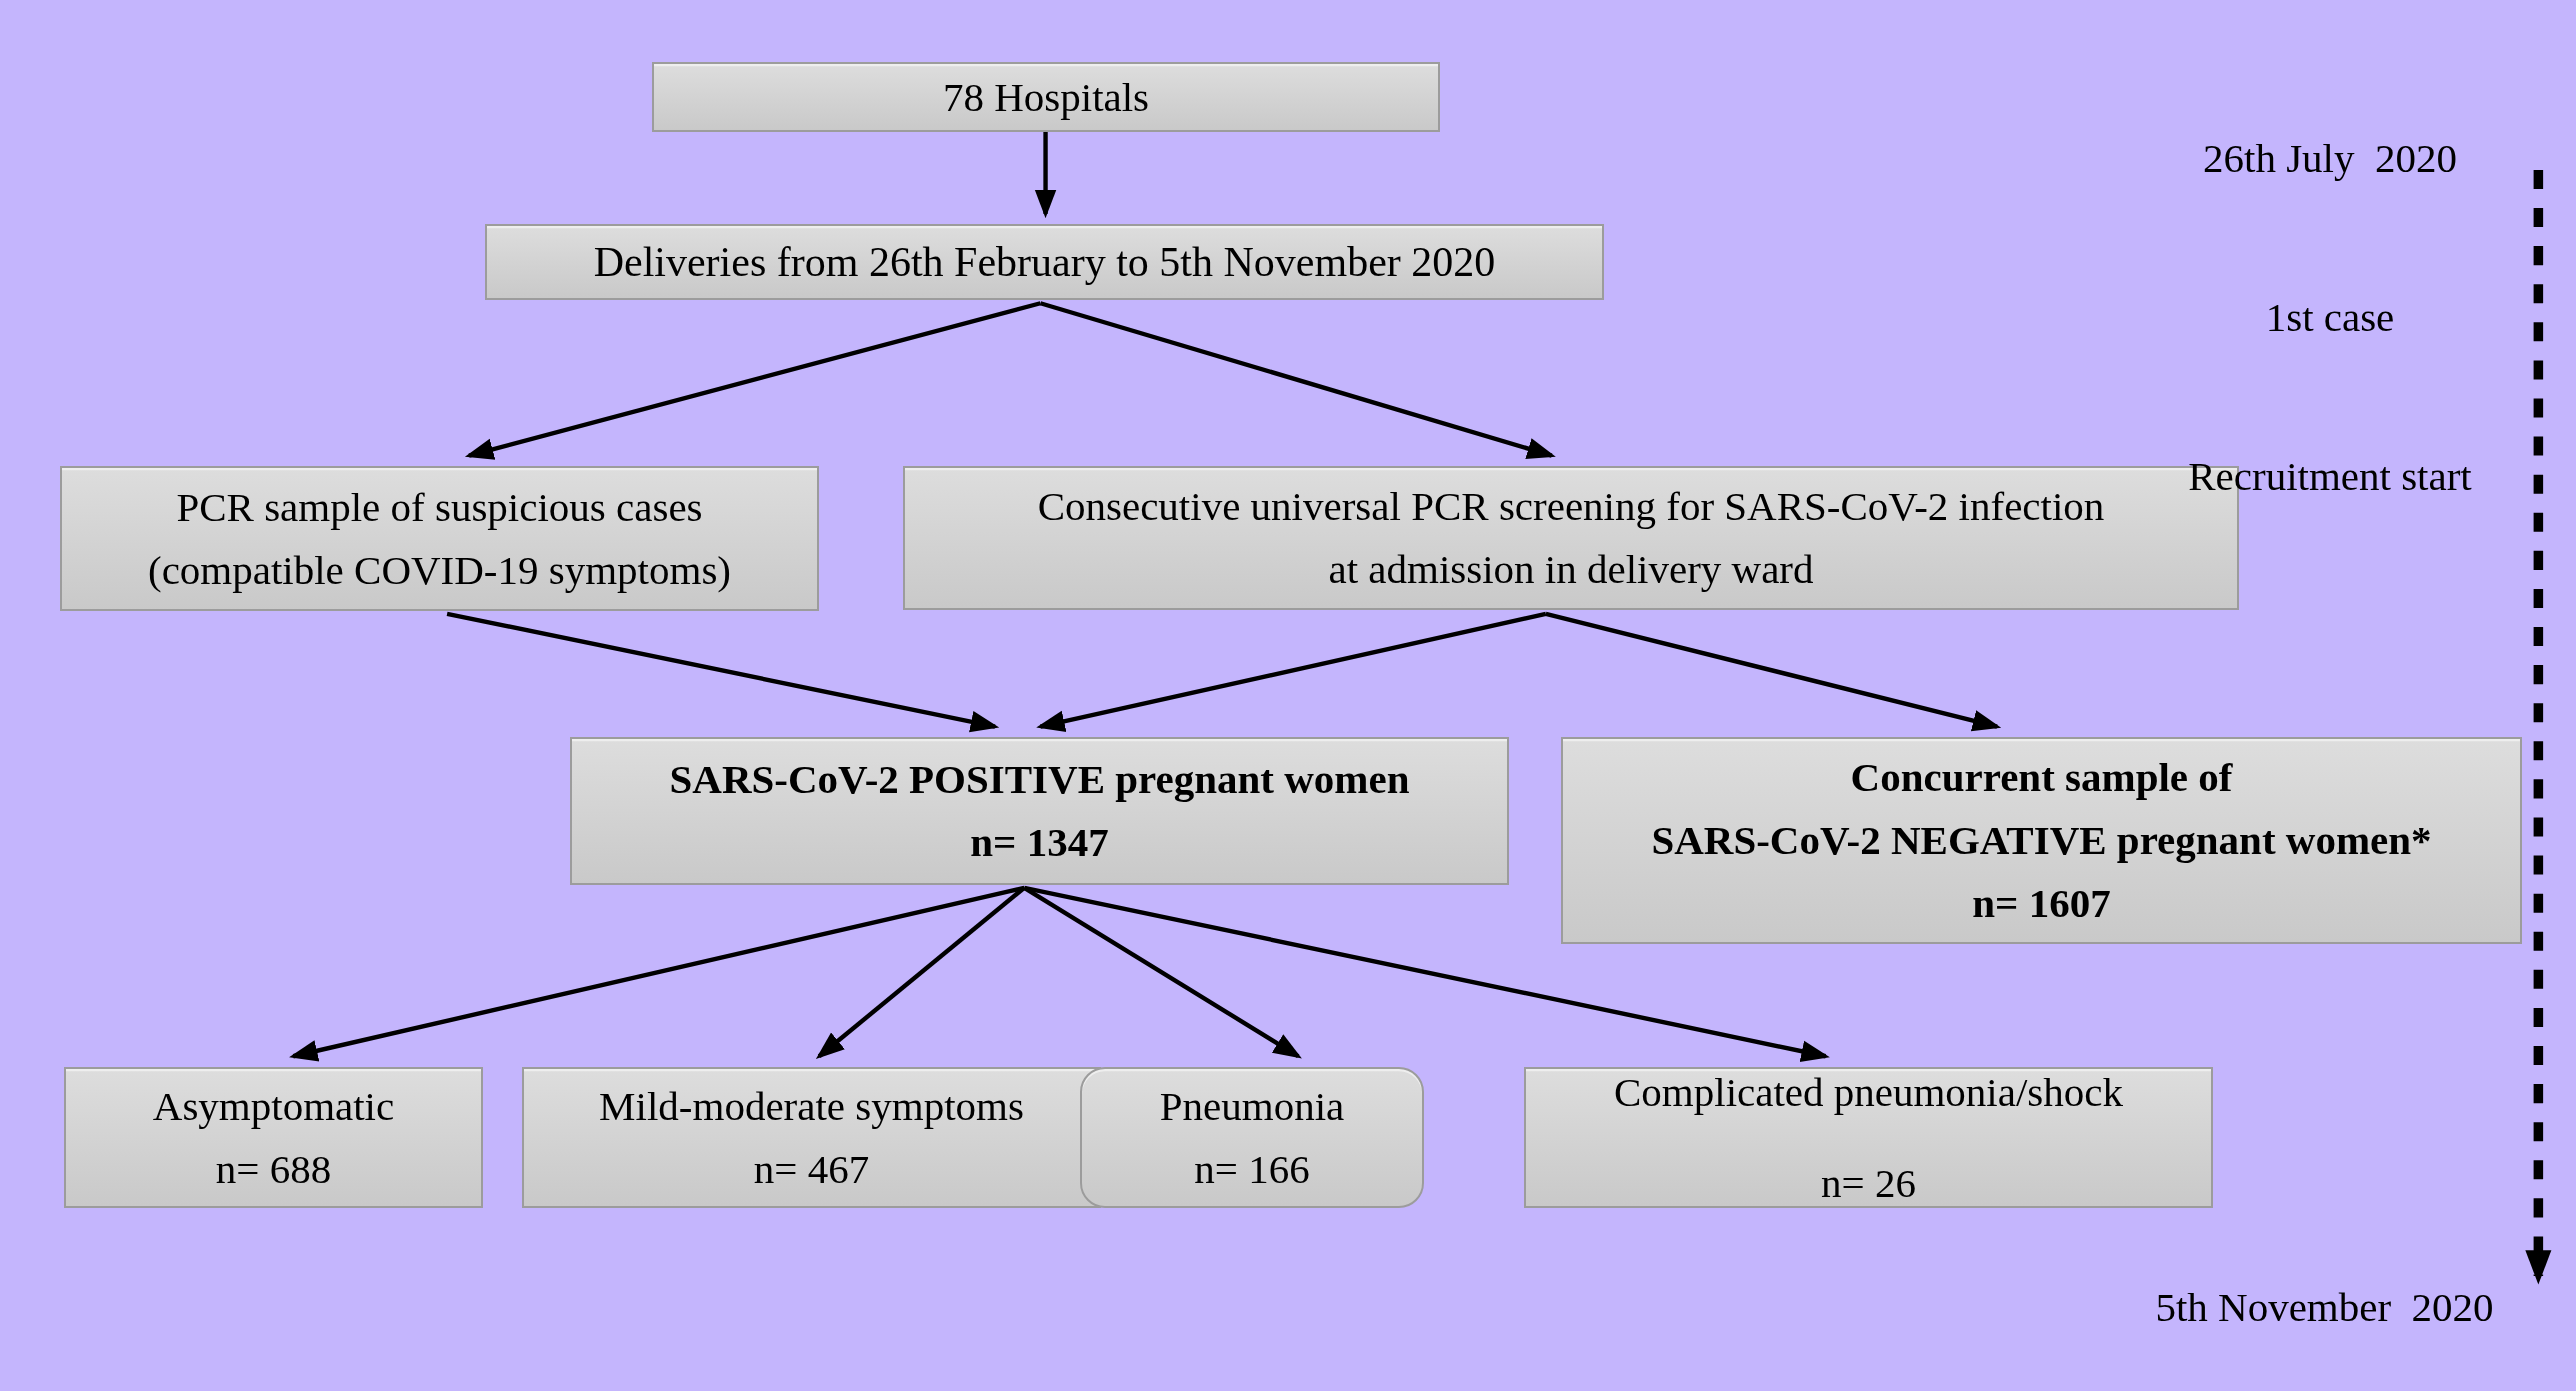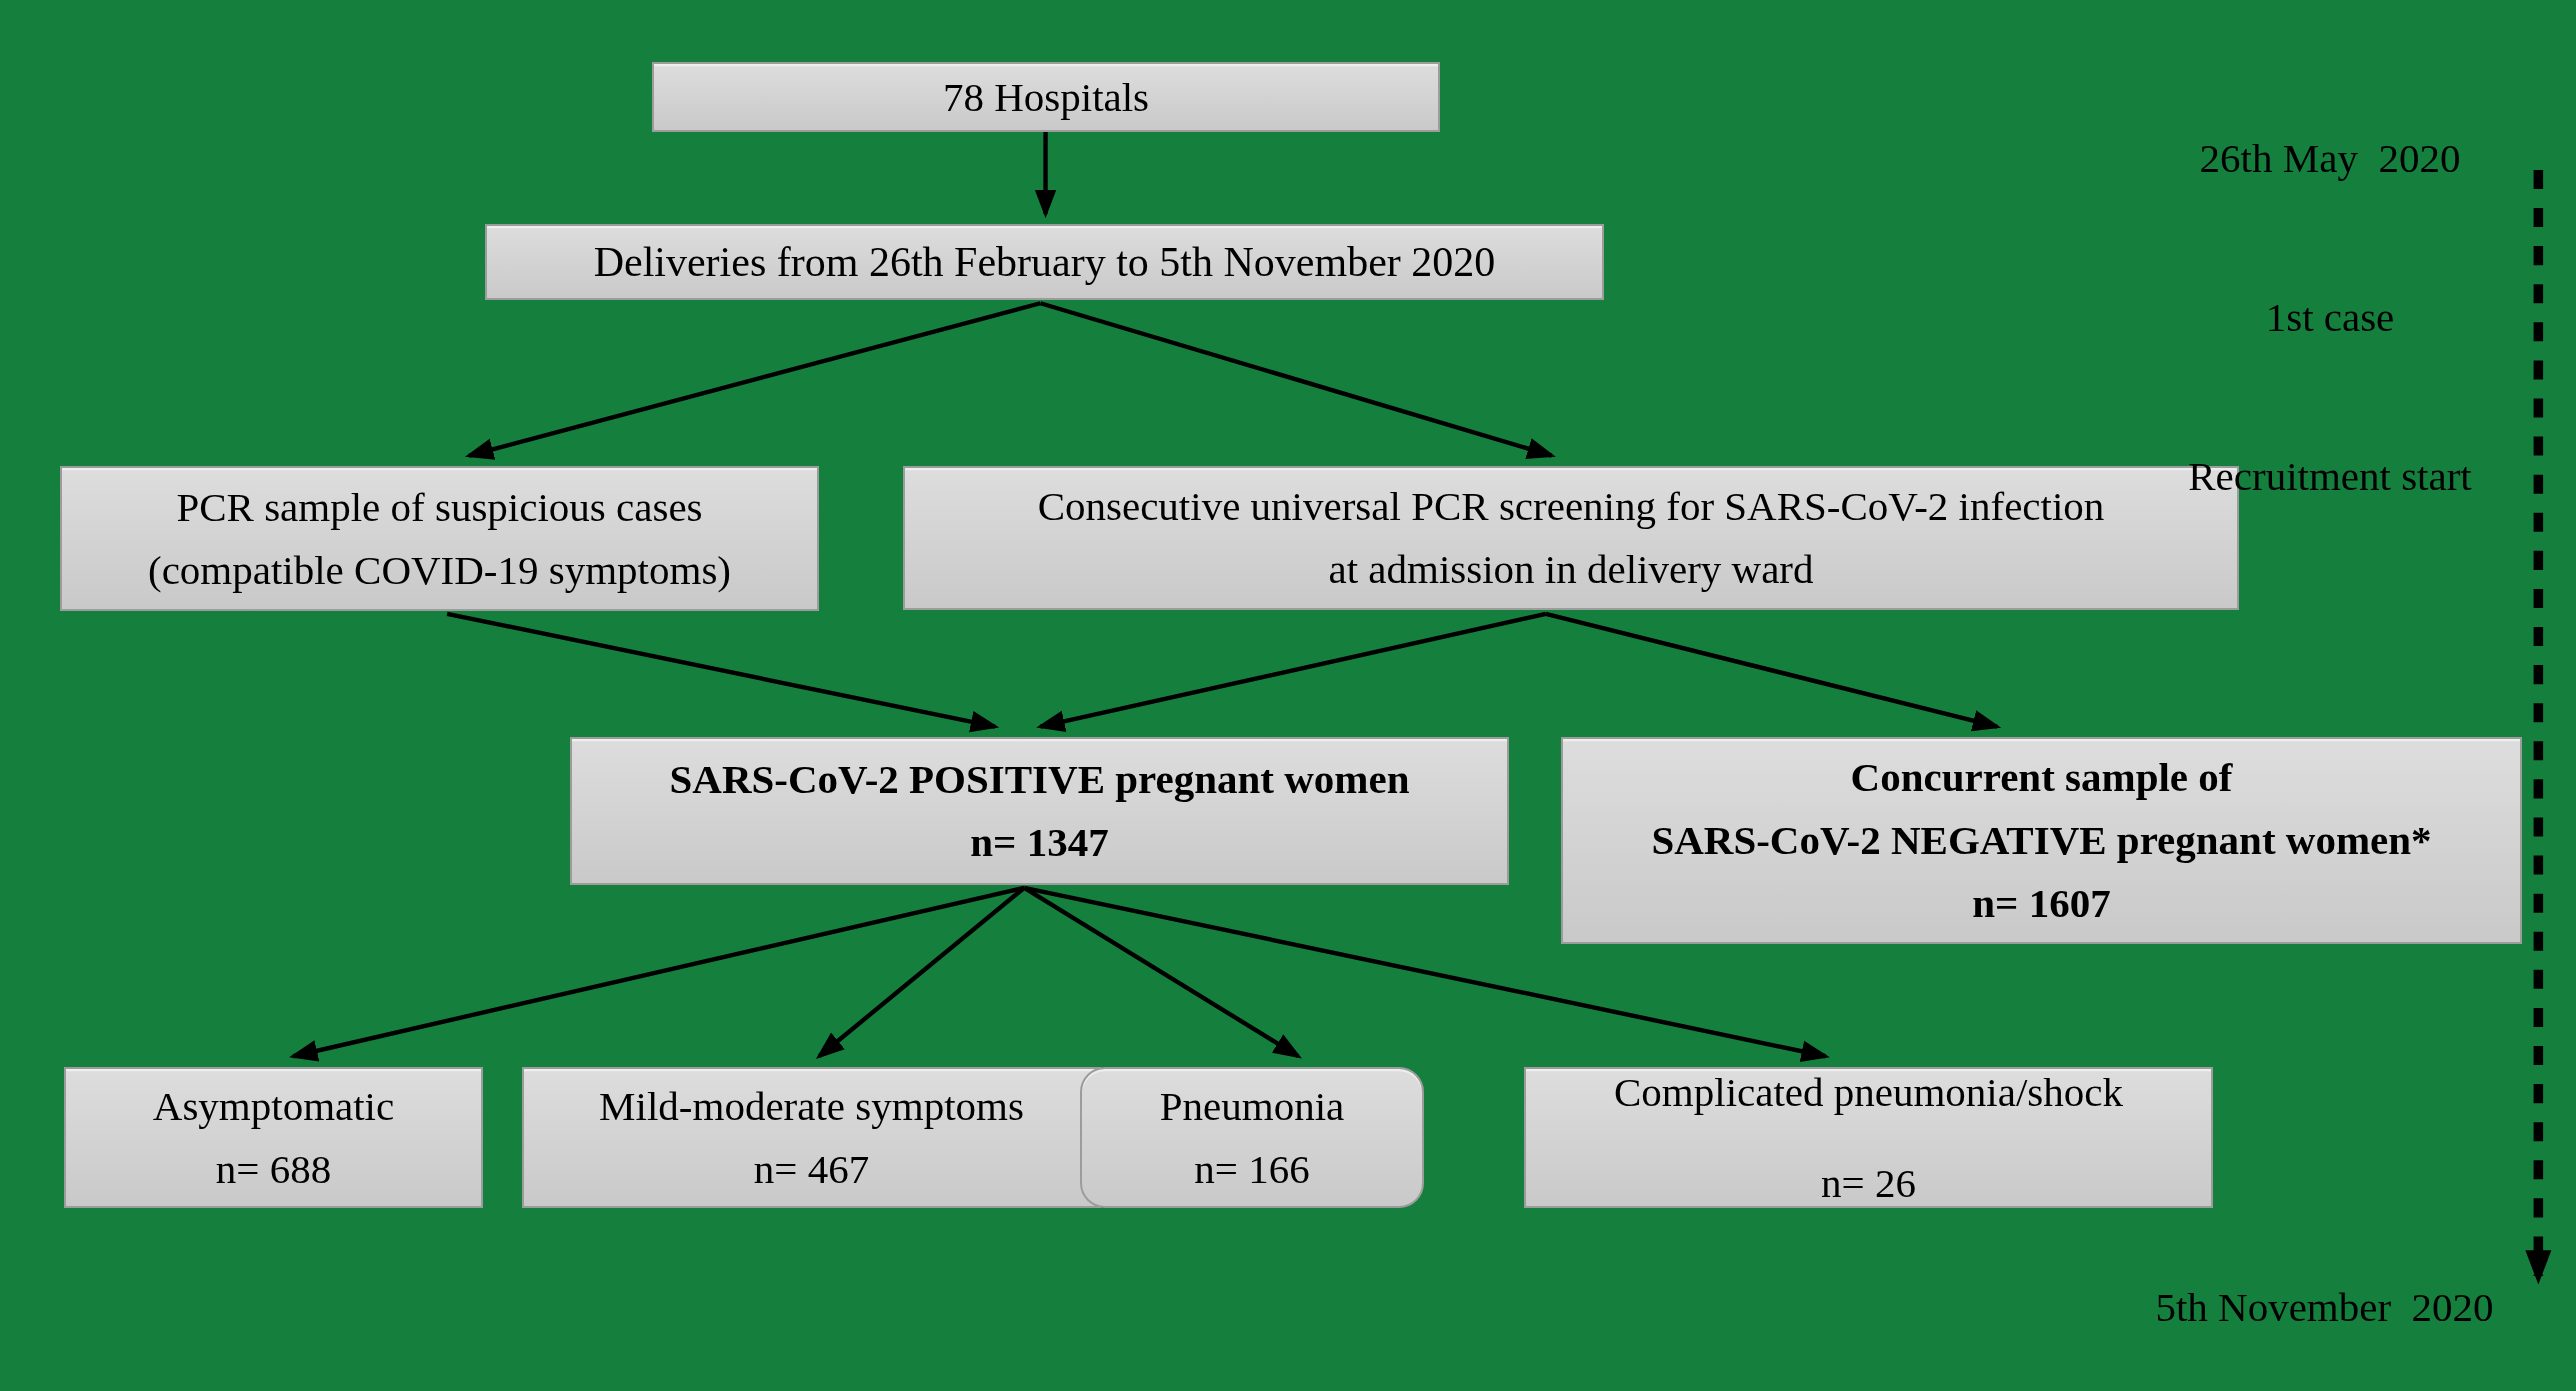--- a/index.html
+++ b/index.html
@@ -4,21 +4,21 @@
 <style>
   html, body {
     margin: 0;
     padding: 0;
     background: #ffffff;
   }
   .canvas {
     position: relative;
     width: 2576px;
     height: 1391px;
-    background: #15803d;
+    background: #c4b5fd;
     font-family: "Liberation Serif", "DejaVu Serif", serif;
     color: #000000;
     overflow: hidden;
   }
   svg.arrows {
     position: absolute;
     left: 0; top: 0;
     width: 2576px;
     height: 1391px;
     pointer-events: none;
@@ -125,21 +125,21 @@
     <div>Pneumonia</div>
     <div>n= 166</div>
   </div>
 
   <div class="box" style="left:1524px; top:1067px; width:689px; height:141px;gap:28px;">
     <div>Complicated pneumonia/shock</div>
     <div>n= 26</div>
   </div>
 
   <div class="annot" style="left:2125px; top:26px; width:410px;">
-    <div>26th May  2020</div>
+    <div>26th July  2020</div>
     <div>1st case</div>
     <div>Recruitment start</div>
   </div>
 
   <div class="annot" style="left:2125px; top:1281px; width:399px;">5th November  2020</div>
 
 
 </div>
 
 

